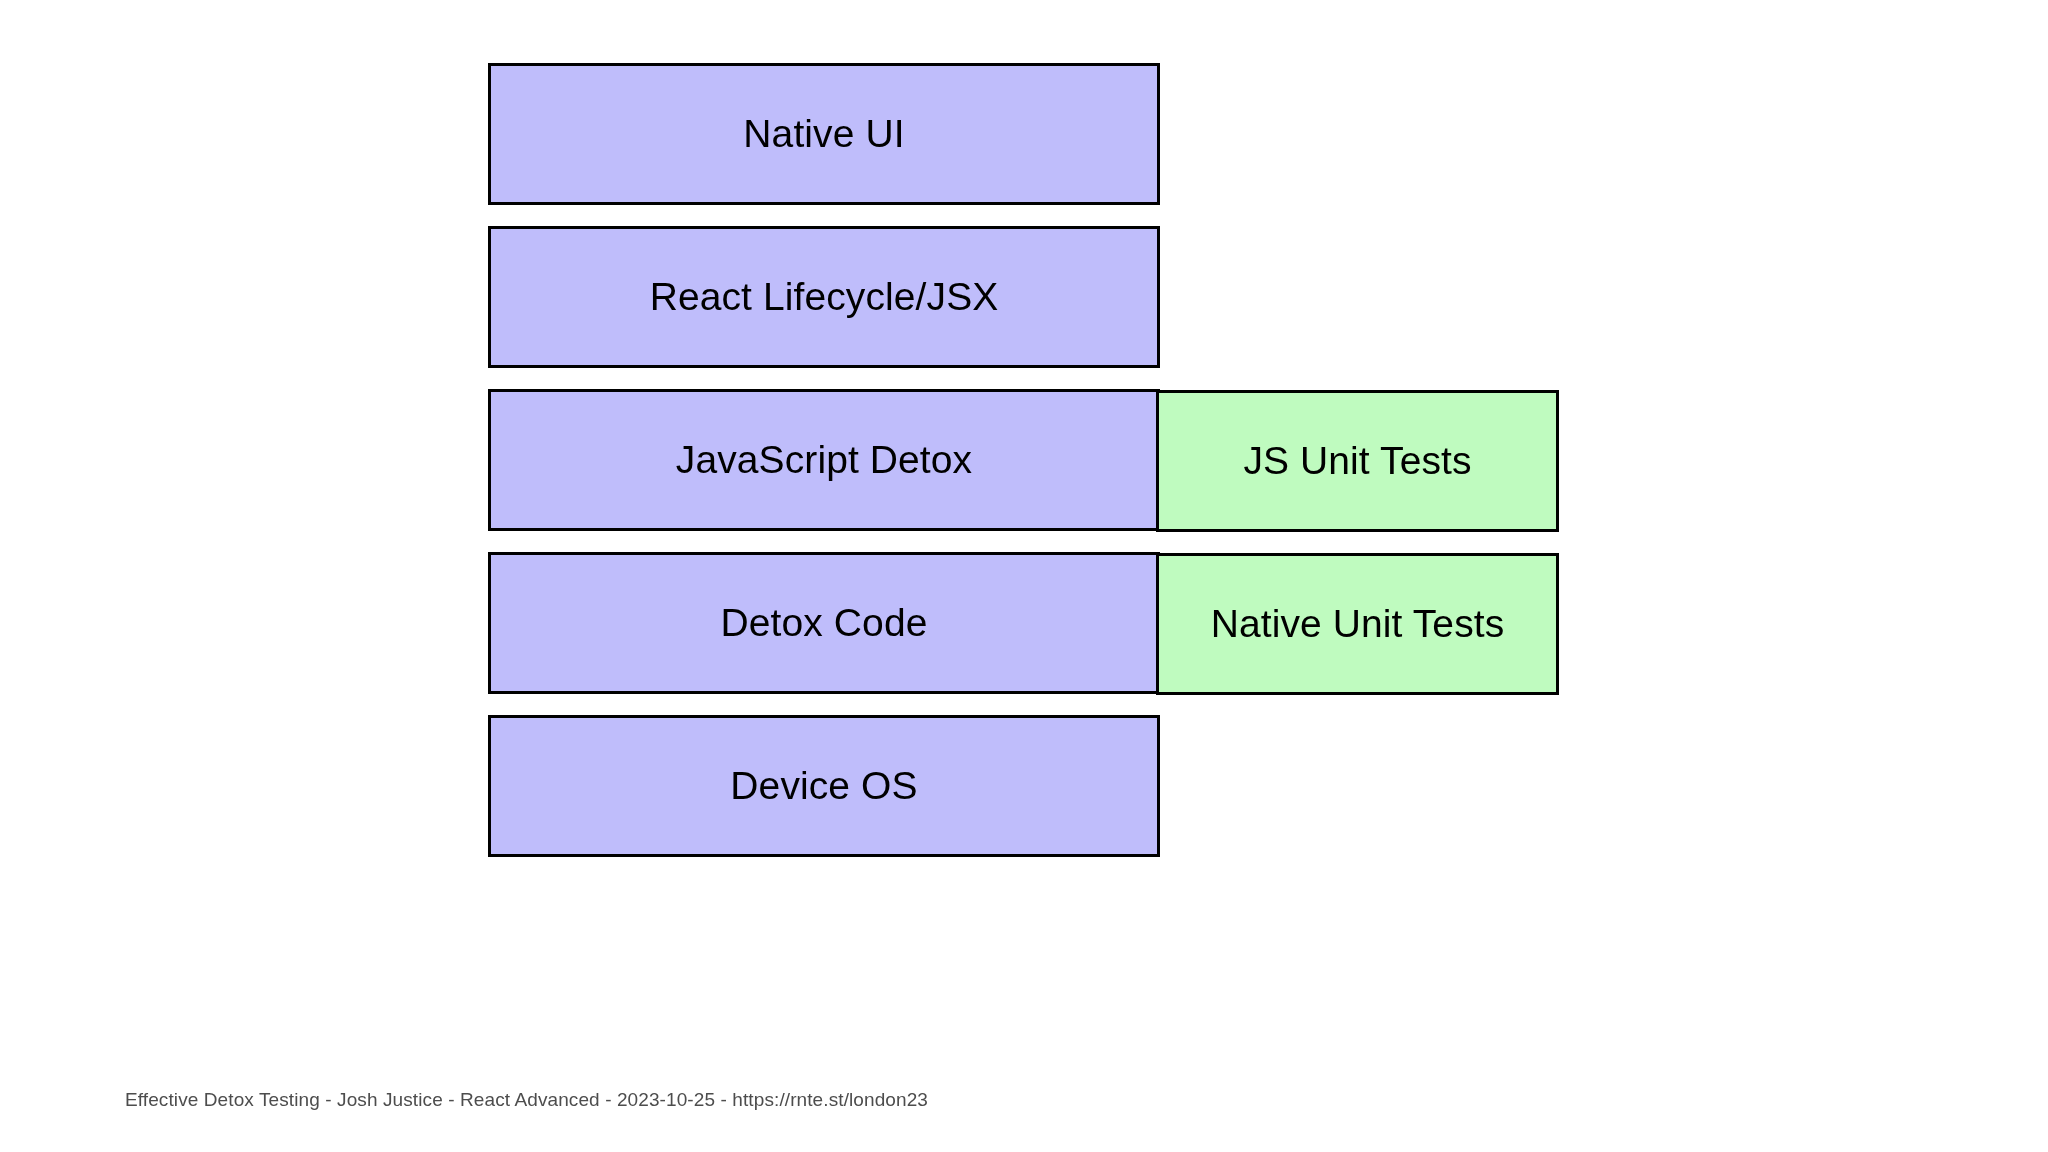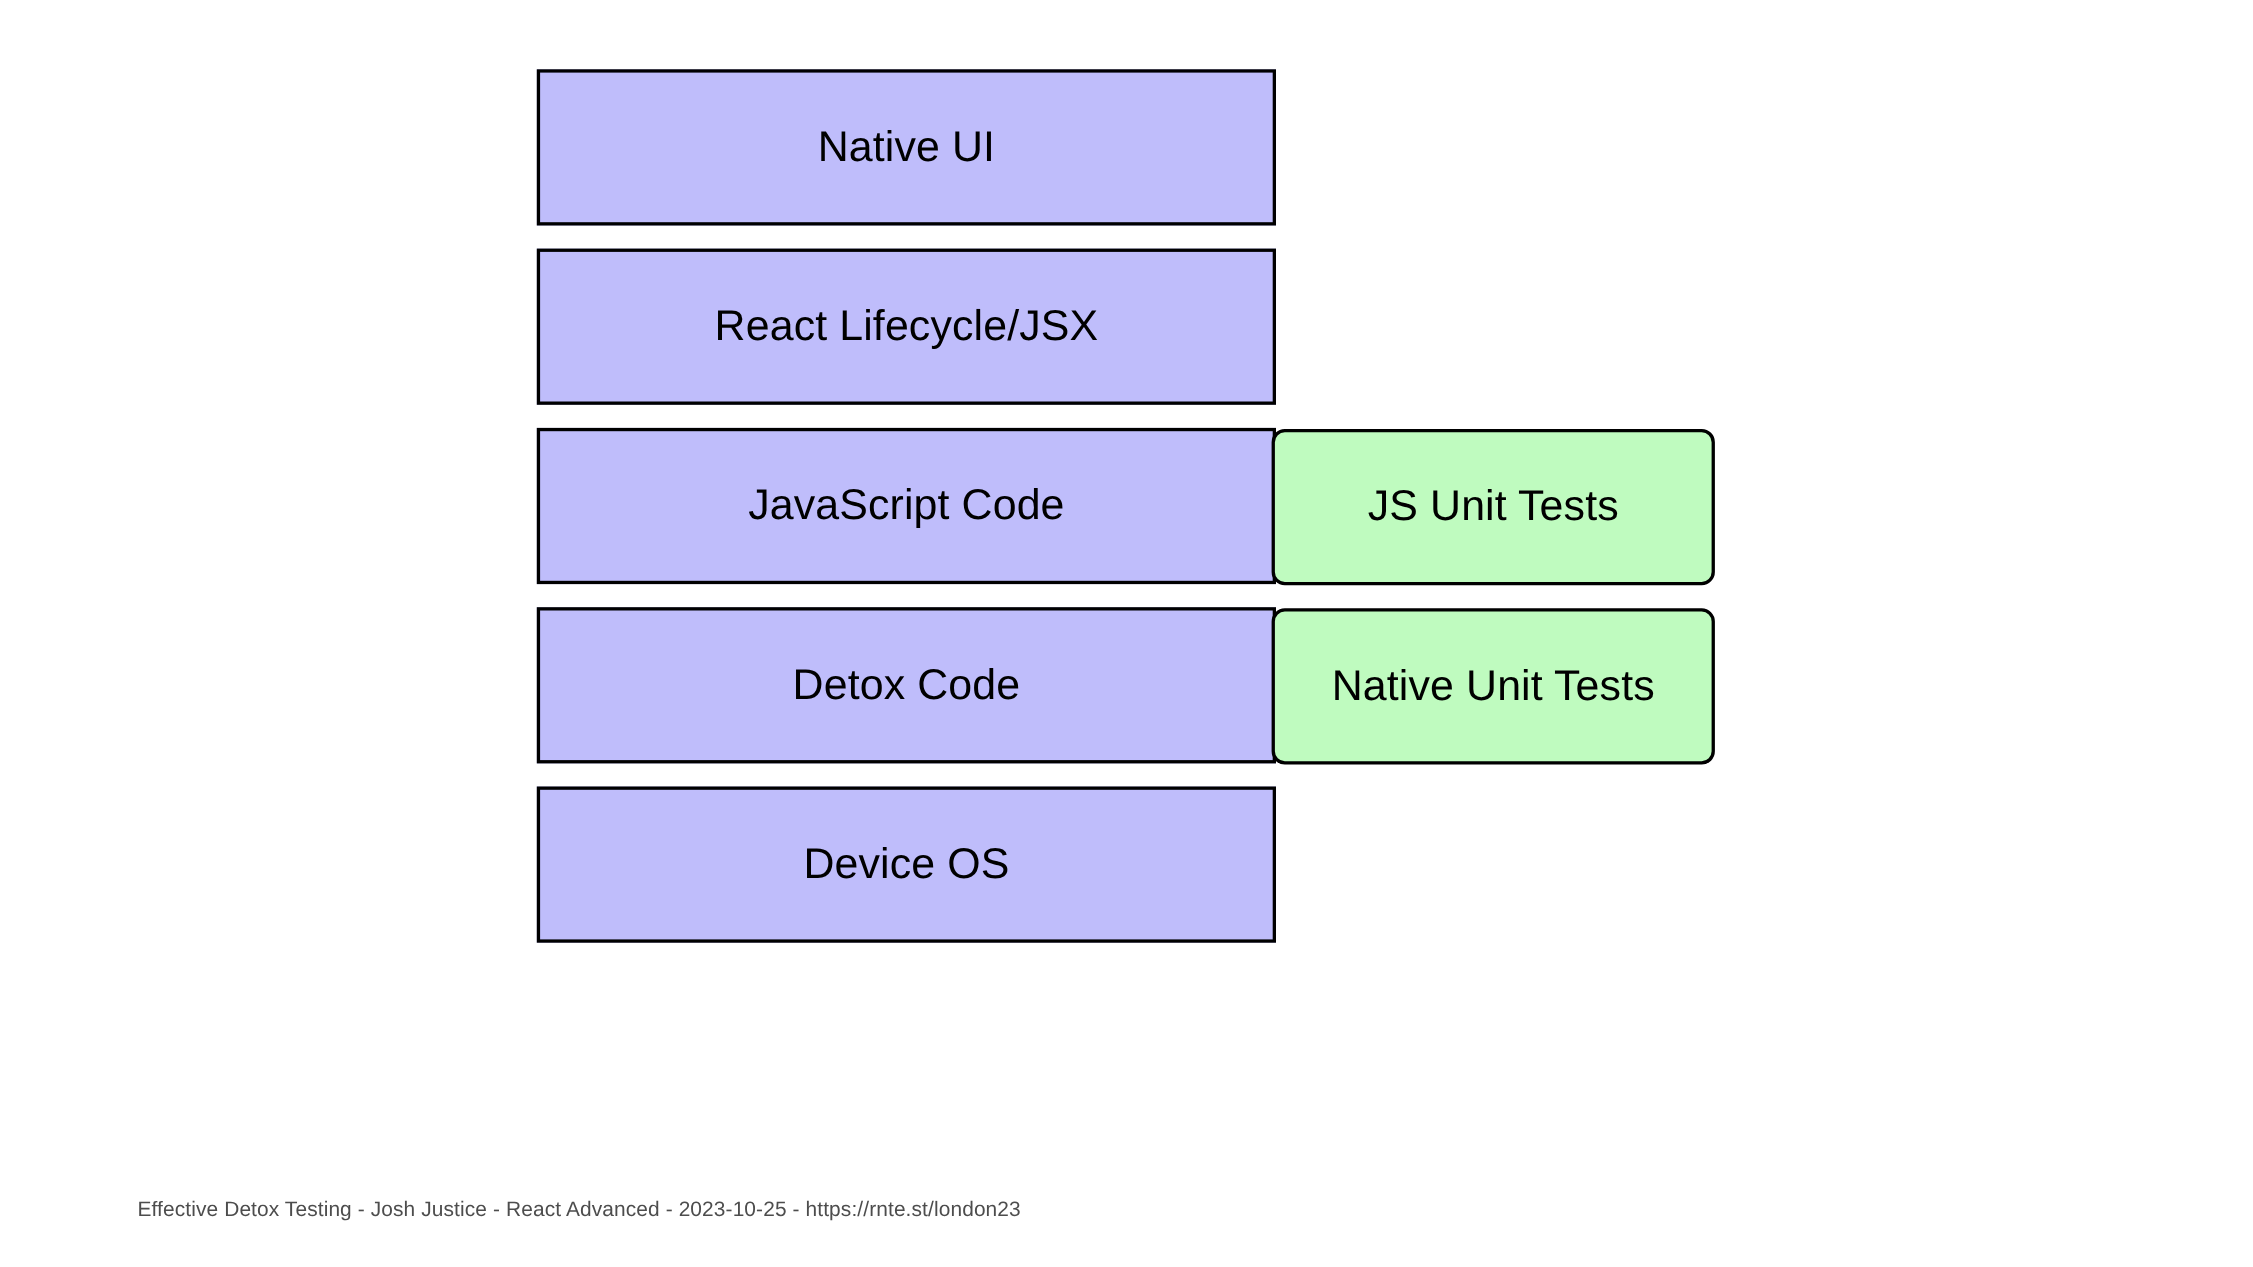--- a/index.html
+++ b/index.html
@@ -65,21 +65,20 @@
     font-weight: 400;
     letter-spacing: 0.1px;
     white-space: nowrap;
   }
 
   .fill-platform {
     background: #bfbdfb;
   }
   .fill-tests {
     background: #bffbbf;
-    border-radius: 12px;
   }
 
   
   #footer {
     position: absolute;
     left: 125px;
     top: 1089px;
     font-size: 19px;
     font-weight: normal;
     color: #4d4d4d;
@@ -93,21 +92,21 @@
 <div id="slide">
 
   <div class="stack" id="platform-stack">
     <div class="layer-box fill-platform">
       <span class="layer-label">Native UI</span>
     </div>
     <div class="layer-box fill-platform">
       <span class="layer-label">React Lifecycle/JSX</span>
     </div>
     <div class="layer-box fill-platform">
-      <span class="layer-label">JavaScript Code</span>
+      <span class="layer-label">JavaScript Detox</span>
     </div>
     <div class="layer-box fill-platform">
       <span class="layer-label">Detox Code</span>
     </div>
     <div class="layer-box fill-platform">
       <span class="layer-label">Device OS</span>
     </div>
   </div>
 
   <div class="stack" id="tests-stack">

